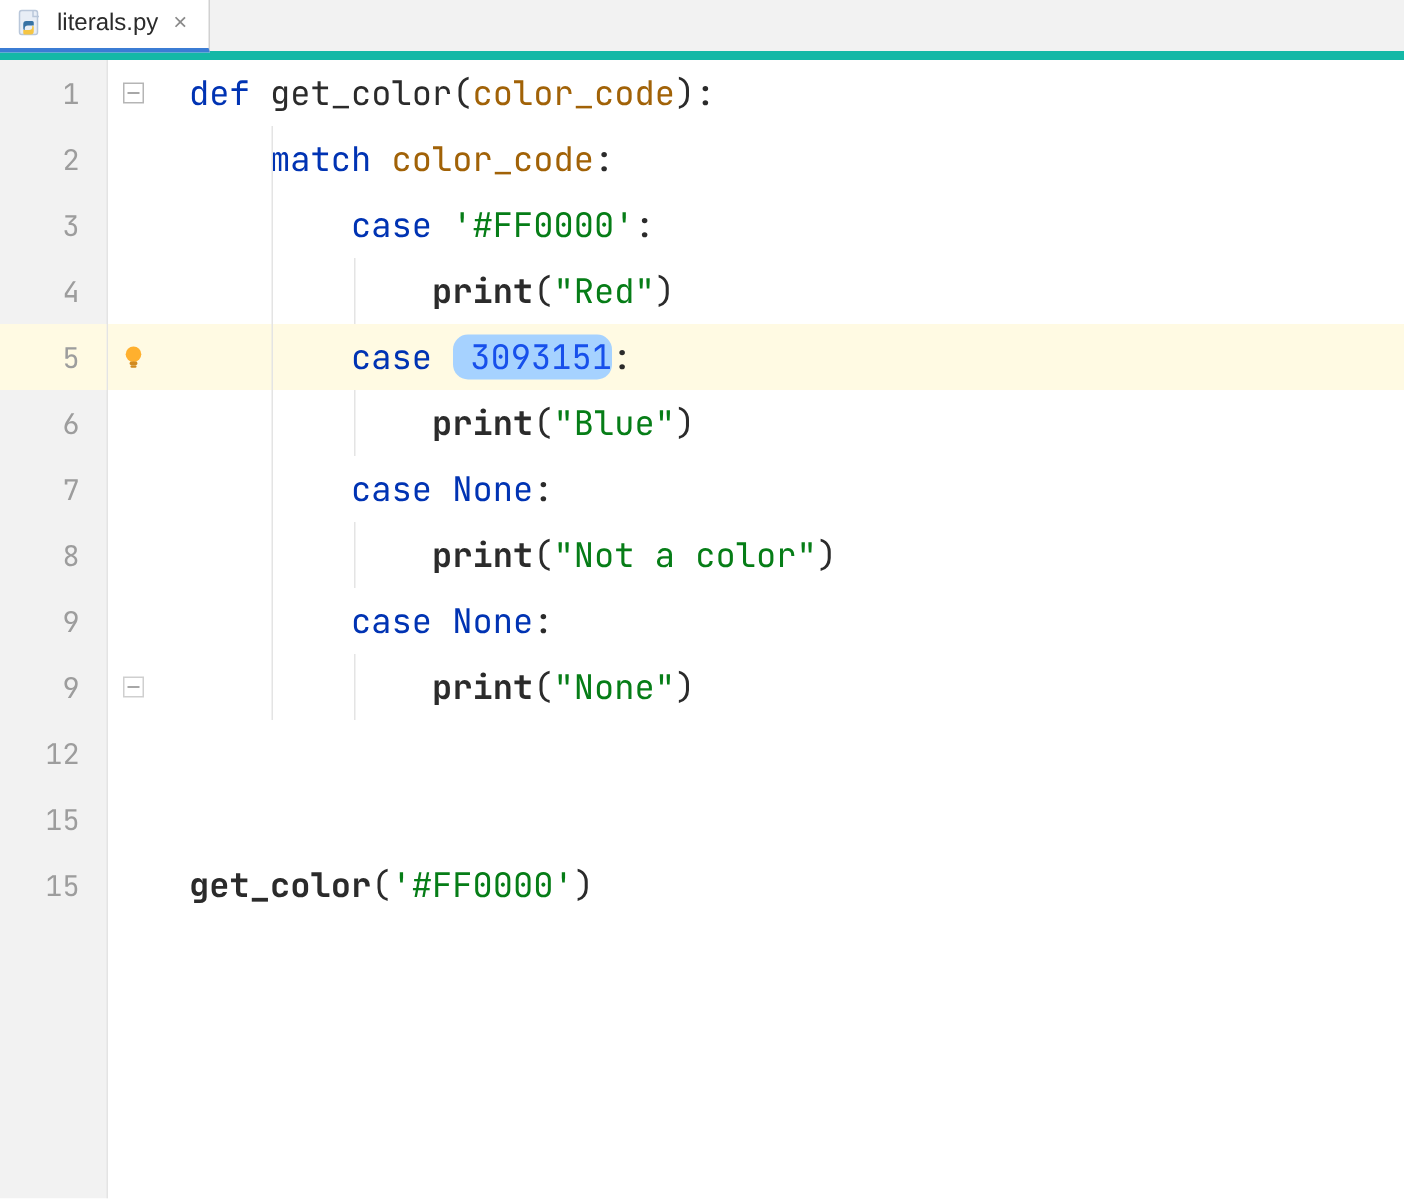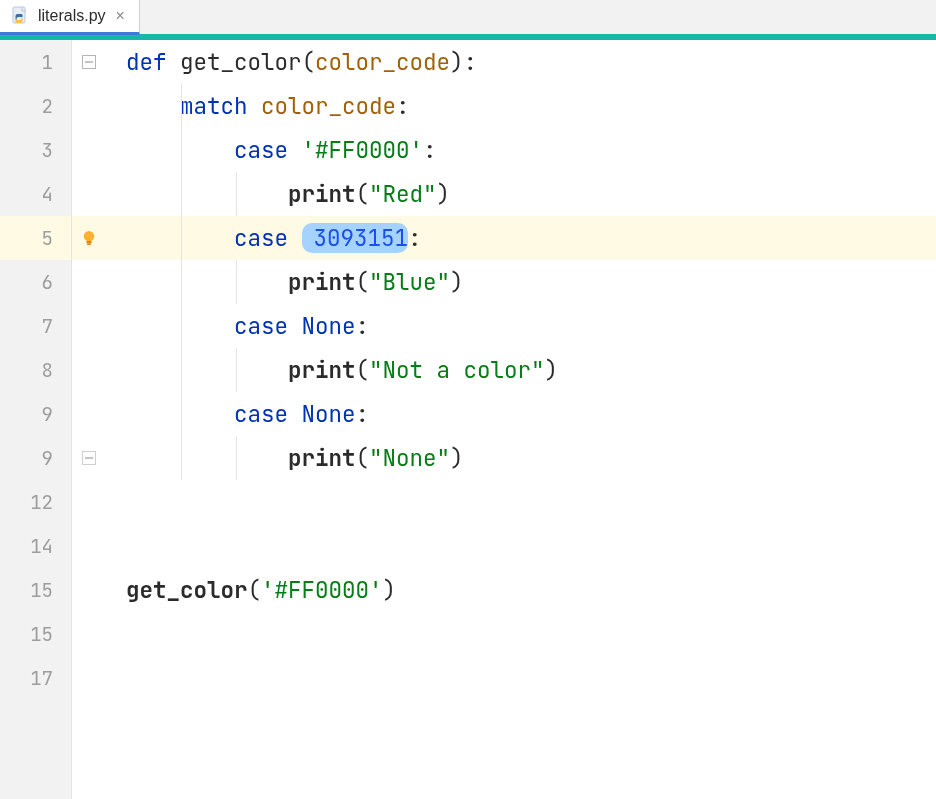--- a/index.html
+++ b/index.html
@@ -178,24 +178,22 @@
     <div class="num">2</div>
     <div class="num">3</div>
     <div class="num">4</div>
     <div class="num highlight-row">5</div>
     <div class="num">6</div>
     <div class="num">7</div>
     <div class="num">8</div>
     <div class="num">9</div>
     <div class="num">9</div>
     <div class="num">12</div>
-    <div class="num">14</div>
     <div class="num">15</div>
     <div class="num">15</div>
-    <div class="num">17</div>
   </div>
 
   <div class="gmargin">
     <div class="mcell">
       <span class="fold-mark minus"></span>
     </div>
     <div class="mcell"></div>
     <div class="mcell"></div>
     <div class="mcell"></div>
     <div class="mcell highlight-row">

